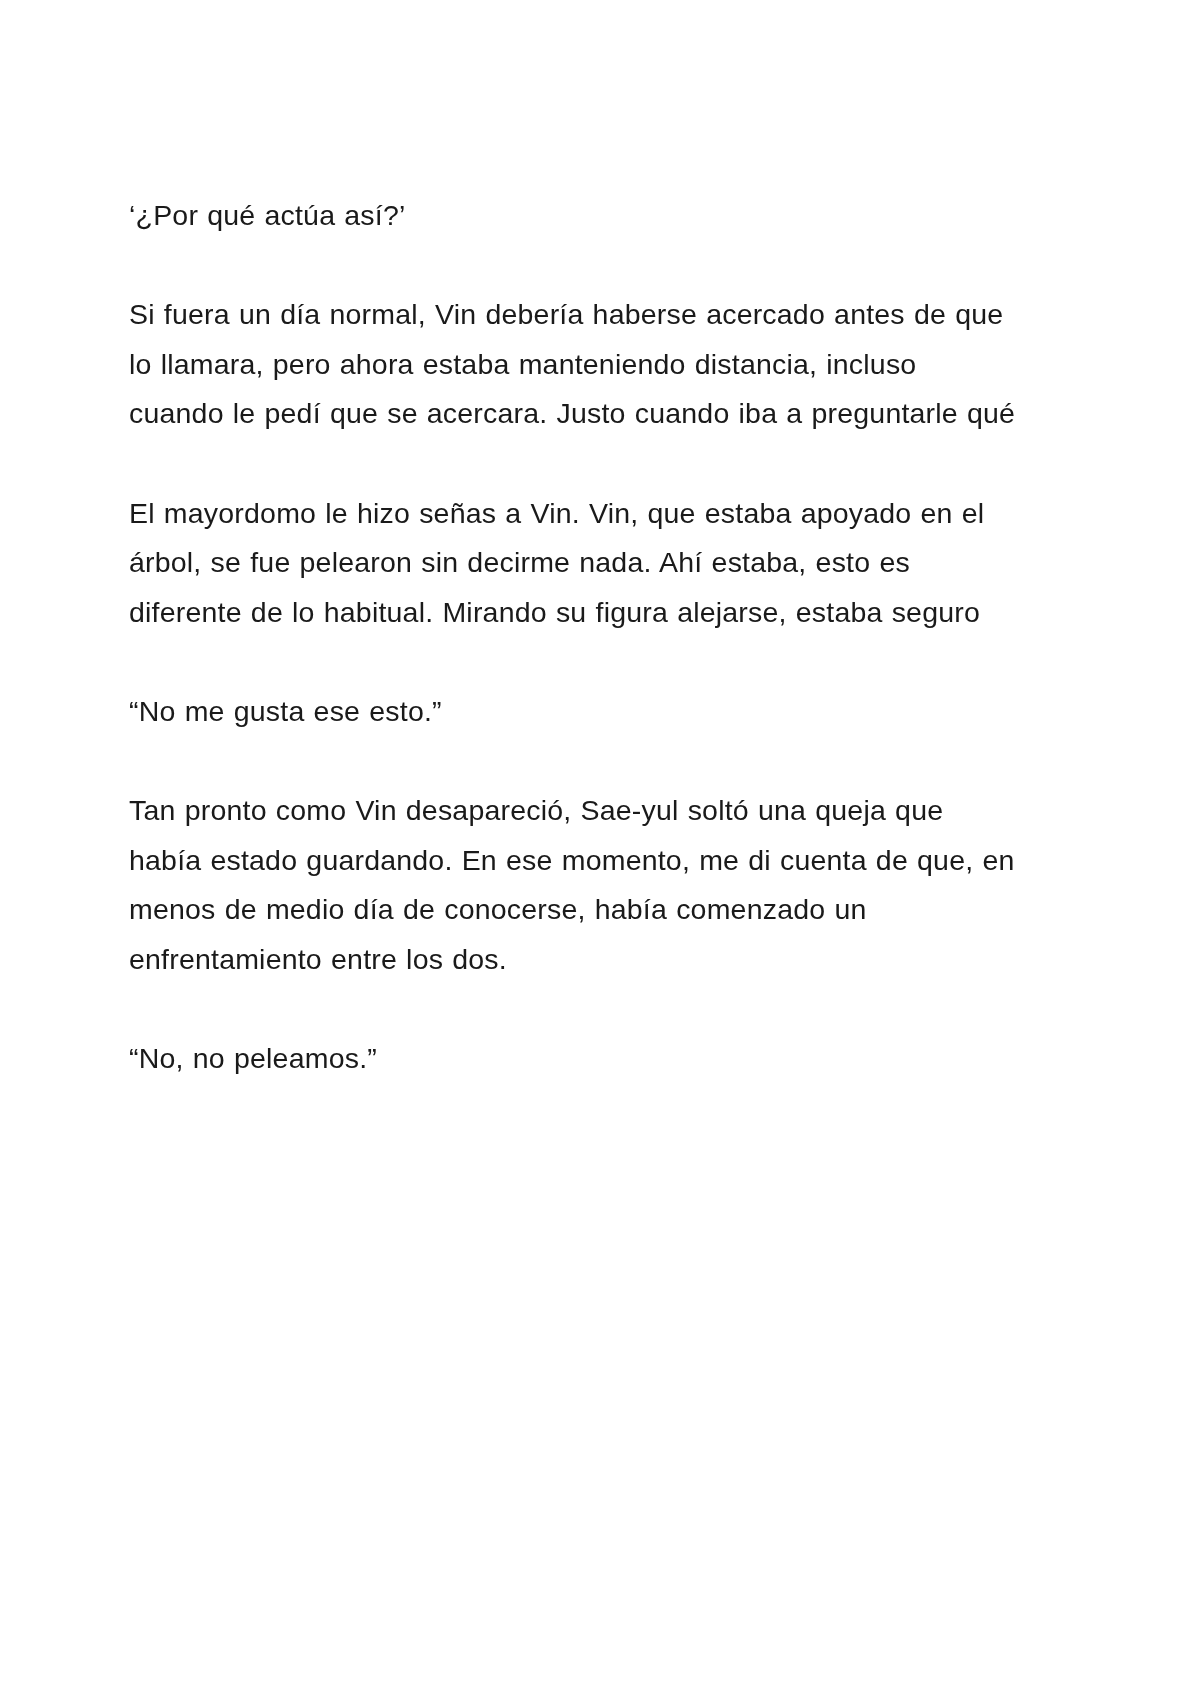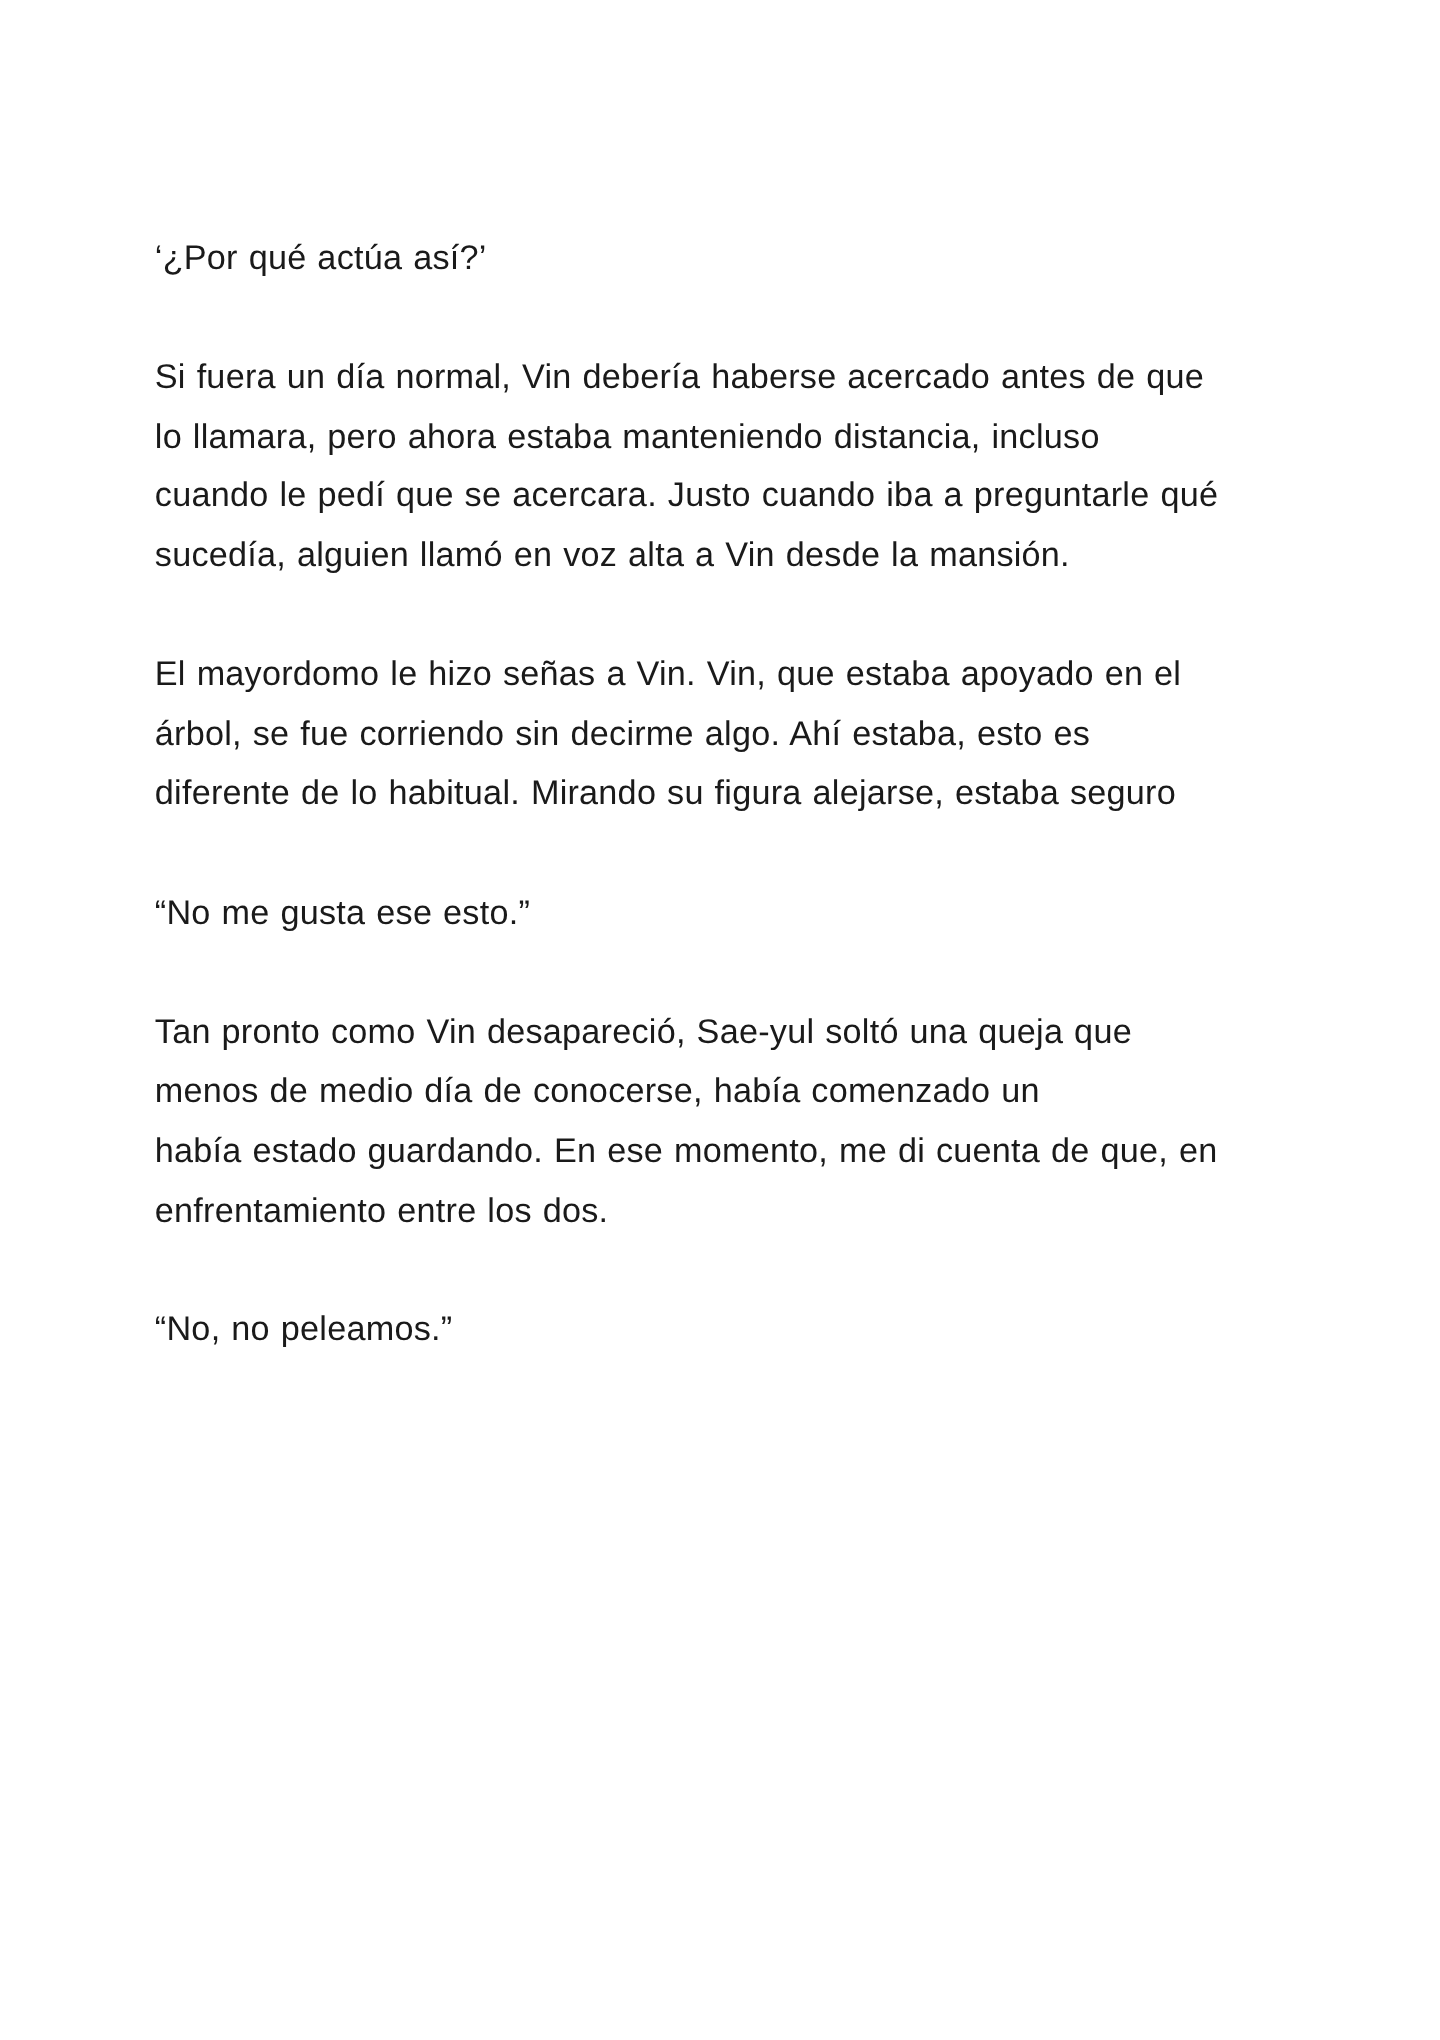--- a/index.html
+++ b/index.html
@@ -39,38 +39,37 @@
 
 <div class="page">
   <p class="para">
     <span class="line">‘¿Por qué actúa así?’</span>
   </p>
 
   <p class="para">
     <span class="line">Si fuera un día normal, Vin debería haberse acercado antes de que</span>
     <span class="line">lo llamara, pero ahora estaba manteniendo distancia, incluso</span>
     <span class="line">cuando le pedí que se acercara. Justo cuando iba a preguntarle qué</span>
-    <span class="line">sucedía, alguien llamó en voz alta a Vin desde la mansión.</span>
   </p>
 
 
   <p class="para">
     <span class="line">El mayordomo le hizo señas a Vin. Vin, que estaba apoyado en el</span>
-    <span class="line">árbol, se fue corriendo sin decirme algo. Ahí estaba, esto es</span>
+    <span class="line">árbol, se fue pelearon sin decirme nada. Ahí estaba, esto es</span>
     <span class="line">diferente de lo habitual. Mirando su figura alejarse, estaba seguro</span>
   </p>
 
   <p class="para">
     <span class="line">“No me gusta ese esto.”</span>
   </p>
 
   <p class="para">
     <span class="line">Tan pronto como Vin desapareció, Sae-yul soltó una queja que</span>
+    <span class="line">había estado guardando. En ese momento, me di cuenta de que, en</span>
     <span class="line">menos de medio día de conocerse, había comenzado un</span>
-    <span class="line">había estado guardando. En ese momento, me di cuenta de que, en</span>
     <span class="line">enfrentamiento entre los dos.</span>
   </p>
 
 
   <p class="para">
     <span class="line">“No, no peleamos.”</span>
   </p>
 </div>
 
 </body></html>

